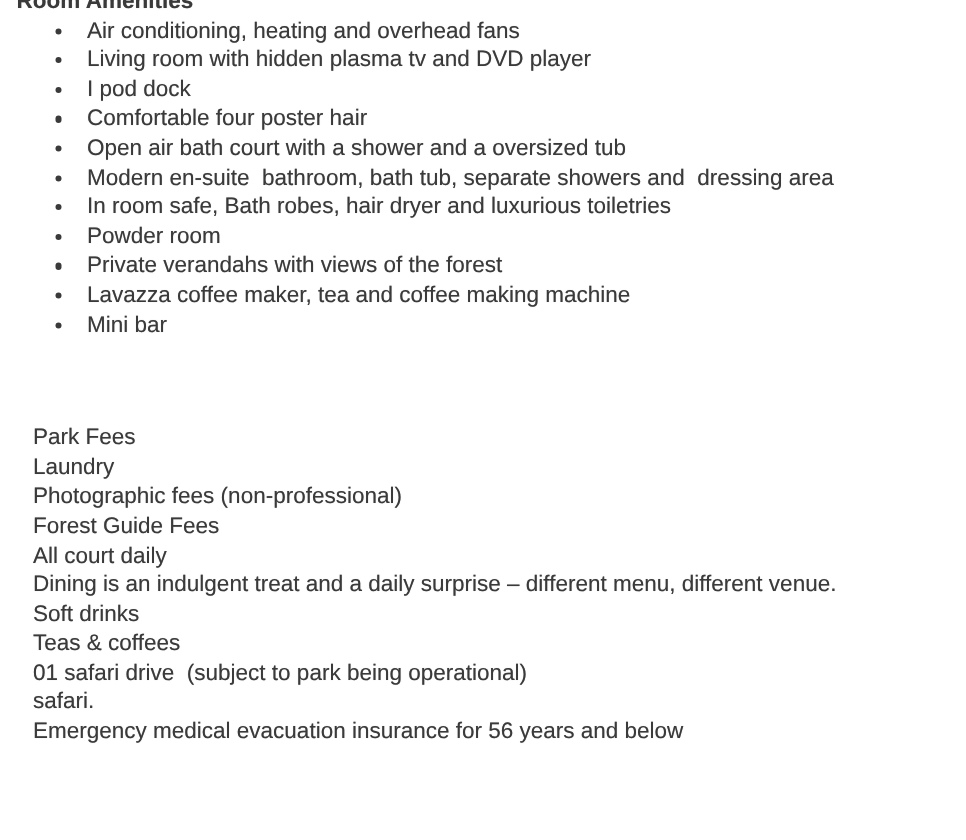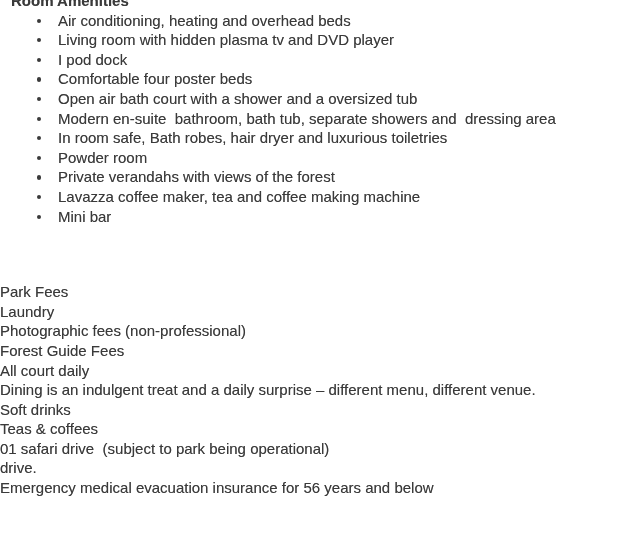--- a/index.html
+++ b/index.html
@@ -49,36 +49,36 @@
     background: #3a3a3a;
   }
   .block-gap {
     height: 56px;
   }
   .inclusions {
     margin: 0;
     padding: 0;
   }
   .text-line {
-    padding-left: 0;
+    padding-left: 22px;
     line-height: 19.6px;
     white-space: pre-wrap;
   }
 </style>
 </head>
 <body>
 
 <div class="doc">
   <h1 class="doc-title">Room Amenities</h1>
 
   <ul class="amenities">
-      <li class="bullet-item">Air conditioning, heating and overhead beds</li>
+      <li class="bullet-item">Air conditioning, heating and overhead fans</li>
       <li class="bullet-item">Living room with hidden plasma tv and DVD player</li>
       <li class="bullet-item">I pod dock</li>
-      <li class="bullet-item">Comfortable four poster beds</li>
+      <li class="bullet-item">Comfortable four poster hair</li>
       <li class="bullet-item">Open air bath court with a shower and a oversized tub</li>
       <li class="bullet-item">Modern en-suite  bathroom, bath tub, separate showers and  dressing area</li>
       <li class="bullet-item">In room safe, Bath robes, hair dryer and luxurious toiletries</li>
       <li class="bullet-item">Powder room</li>
       <li class="bullet-item">Private verandahs with views of the forest</li>
       <li class="bullet-item">Lavazza coffee maker, tea and coffee making machine</li>
       <li class="bullet-item">Mini bar</li>
     </ul>
 
   <div class="block-gap"></div>
@@ -86,16 +86,16 @@
   <div class="inclusions">
       <div class="text-line">Park Fees</div>
       <div class="text-line">Laundry</div>
       <div class="text-line">Photographic fees (non-professional)</div>
       <div class="text-line">Forest Guide Fees</div>
       <div class="text-line">All court daily</div>
       <div class="text-line">Dining is an indulgent treat and a daily surprise – different menu, different venue.</div>
       <div class="text-line">Soft drinks</div>
       <div class="text-line">Teas &amp; coffees</div>
       <div class="text-line">01 safari drive  (subject to park being operational)</div>
-      <div class="text-line">drive.</div>
+      <div class="text-line">safari.</div>
       <div class="text-line">Emergency medical evacuation insurance for 56 years and below</div>
     </div>
 </div>
 
 </body></html>

